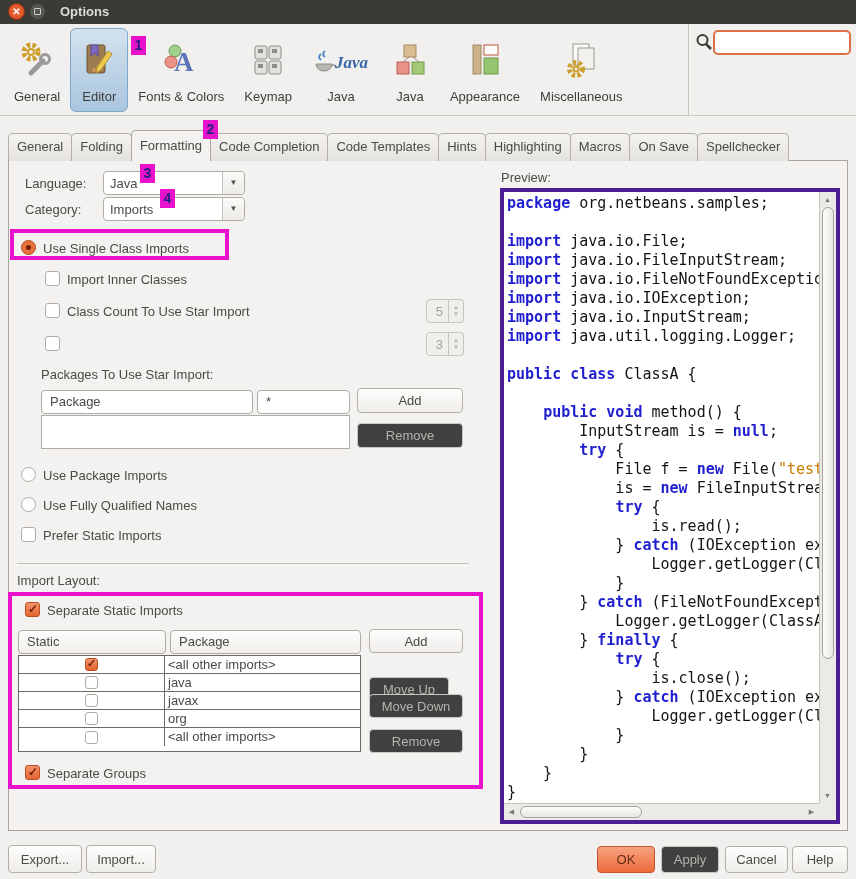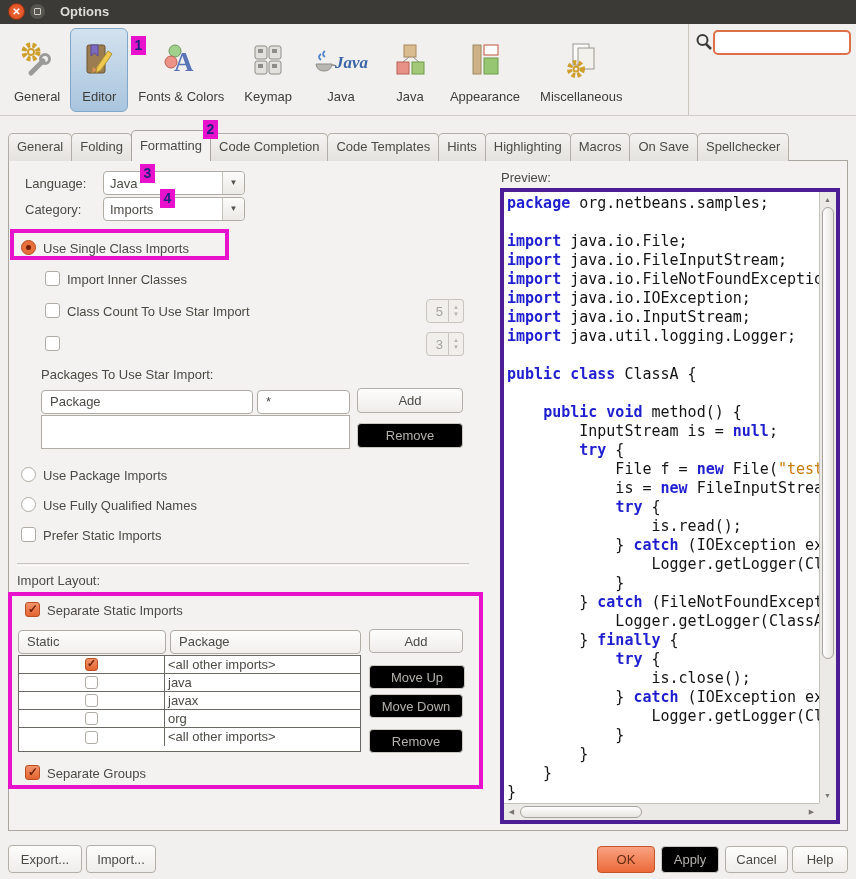--- a/index.html
+++ b/index.html
@@ -88,26 +88,26 @@
   #f-package{left:32px;top:229px;width:212px}
   #f-star{left:248px;top:229px;width:93px}
   #star-list{position:absolute;left:32px;top:254px;width:309px;height:34px;background:#fff;border:1px solid #b0aca5}
   #separator{position:absolute;left:8px;top:402px;width:452px;height:3px;
              border-top:1px solid #c6c3bd;border-bottom:1px solid #fbfaf9}
   #l-import-layout{left:8px;top:412px}
 
   
   .btn{position:absolute;background:linear-gradient(#fdfdfc,#efedea);border:1px solid #b3afa8;border-radius:4px;
        color:#4c4a45;font-size:13px;display:flex;align-items:center;justify-content:center;cursor:default;white-space:nowrap}
-  .btn.disabled{color:#b5b2ac;background:#000000;border-color:#cbc8c2}
+  .btn.disabled{color:#b5b2ac;background:#404040;border-color:#cbc8c2}
   .btn.primary{background:linear-gradient(#f9a281,#ec6a3a);border-color:#c6532b;color:#642c12}
   #btn-add-star{left:348px;top:227px;width:106px;height:25px}
   #btn-remove-star{left:348px;top:262px;width:106px;height:25px}
   #btn-add2{left:360px;top:468px;width:94px;height:24px}
-  #btn-moveup{left:360px;top:504px;width:96px;height:24px}
+  #btn-moveup{left:360px;top:516px;width:80px;height:24px}
   #btn-movedown{left:360px;top:533px;width:94px;height:24px}
   #btn-remove2{left:360px;top:568px;width:94px;height:24px}
 
   
   .th{position:absolute;background:linear-gradient(#fdfdfc,#f1efec);border:1px solid #b0aca5;border-radius:4px;
       height:24px;padding:3px 8px;white-space:nowrap}
   #th-static{left:9px;top:469px;width:148px}
   #th-package{left:161px;top:469px;width:191px}
   #il-body{position:absolute;left:9px;top:494px;width:343px;height:97px;background:#fff;border:1px solid #6b6963}
   .il-row{height:18px;display:flex;border-bottom:1px solid #6b6963}

